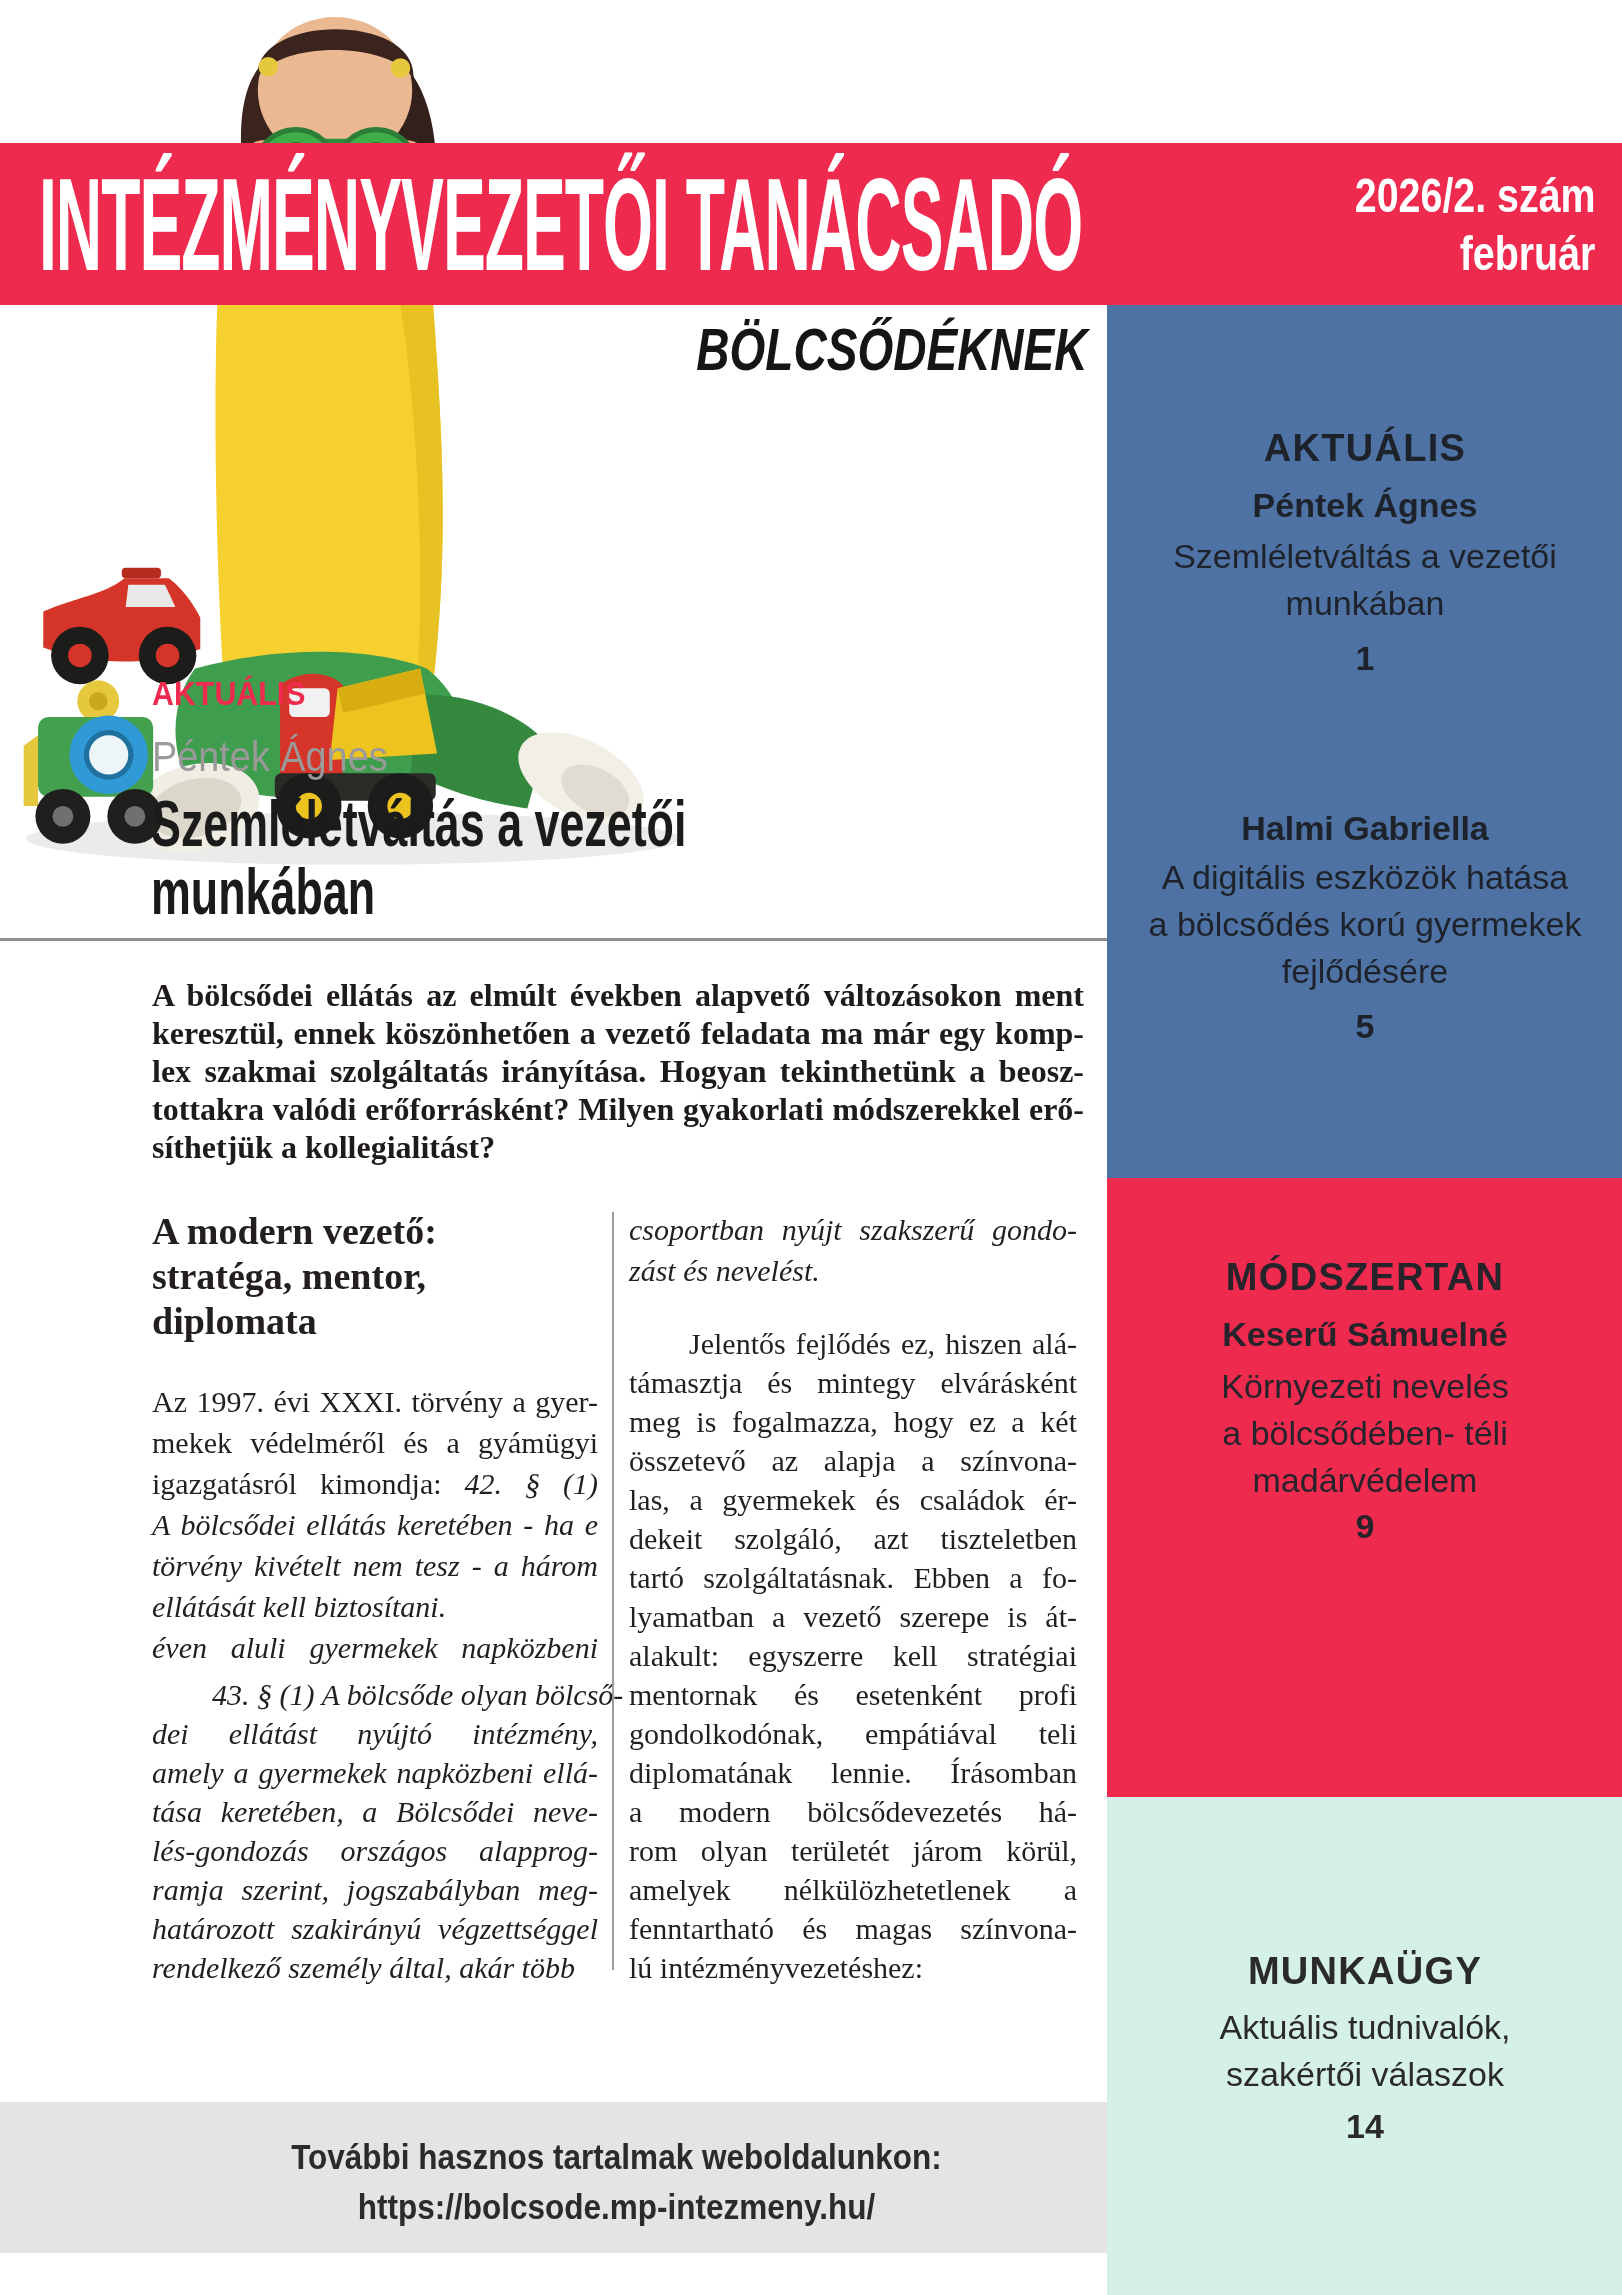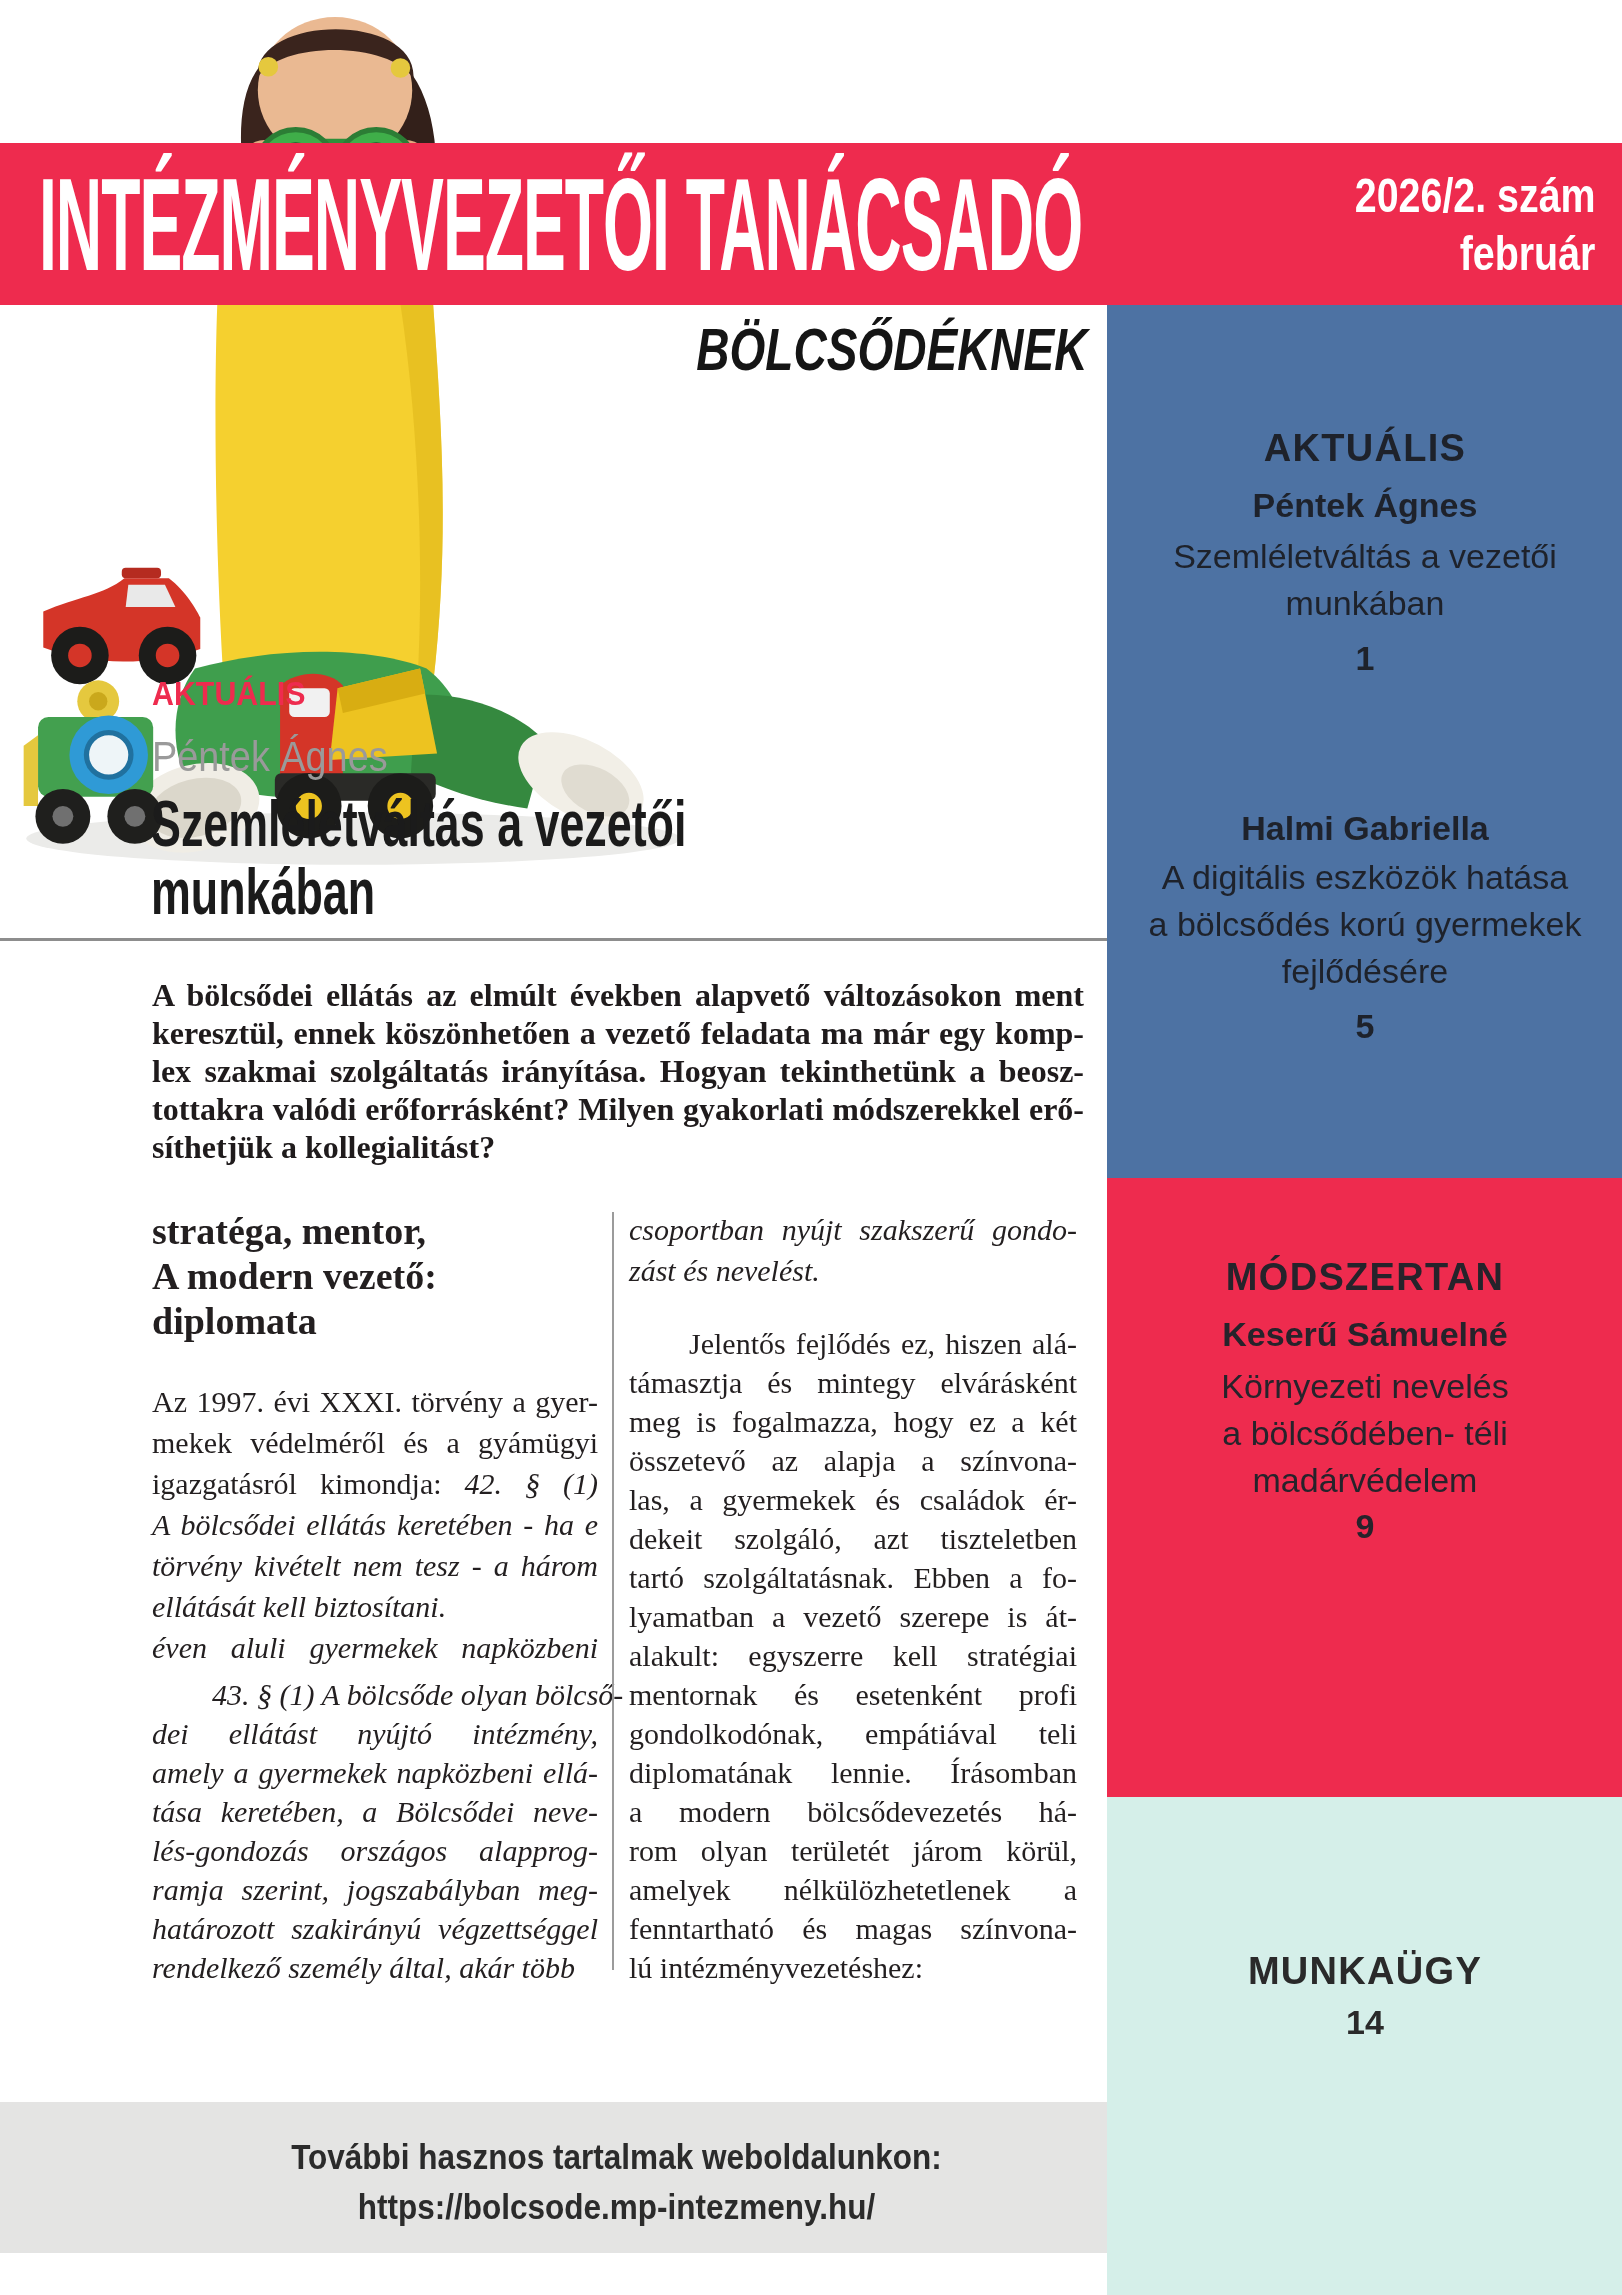--- a/index.html
+++ b/index.html
@@ -163,22 +163,22 @@
   <div id="lead" class="abs">
       <div class="jline">A bölcsődei ellátás az elmúlt években alapvető változásokon ment</div>
       <div class="jline">keresztül, ennek köszönhetően a vezető feladata ma már egy komp-</div>
       <div class="jline">lex szakmai szolgáltatás irányítása. Hogyan tekinthetünk a beosz-</div>
       <div class="jline">tottakra valódi erőforrásként? Milyen gyakorlati módszerekkel erő-</div>
       <div class="jline jline-last">síthetjük a kollegialitást?</div>
     </div>
 
   <div id="col-left" class="abs">
     <div class="col-heading">
+        <div class="hline">A modern vezető:</div>
         <div class="hline">stratéga, mentor,</div>
-        <div class="hline">A modern vezető:</div>
         <div class="hline hline-last">diplomata</div>
       </div>
     <div id="para1" class="bodypara" style="margin-top:37px">
         <div class="jline">Az 1997. évi XXXI. törvény a gyer-</div>
         <div class="jline">mekek védelméről és a gyámügyi</div>
         <div class="jline">igazgatásról kimondja: <i>42. § (1)</i></div>
         <div class="jline"><i>A bölcsődei ellátás keretében - ha e</i></div>
         <div class="jline"><i>törvény kivételt nem tesz - a három</i></div>
         <div class="jline jline-last"><i>ellátását kell biztosítani.</i></div>
         <div class="jline"><i>éven aluli gyermekek napközbeni</i></div>
@@ -264,18 +264,22 @@
           <div class="cline">a bölcsődében- téli</div>
           <div class="cline cline-last">madárvédelem</div>
         </div>
       <div class="toc-page" style="margin-top:3.9px">9</div>
     </div>
   </div>
 
   <div id="panel-mint" class="panel abs">
     <div class="toc-section">MUNKAÜGY</div>
     <div class="toc-entry" style="margin-top:11.8px">
+      <div class="toc-title">
+          <div class="cline">Aktuális tudnivalók,</div>
+          <div class="cline cline-last">szakértői válaszok</div>
+        </div>
       <div class="toc-page" style="margin-top:10.5px">14</div>
     </div>
   </div>
 
 </div>
 
 
 </body></html>

